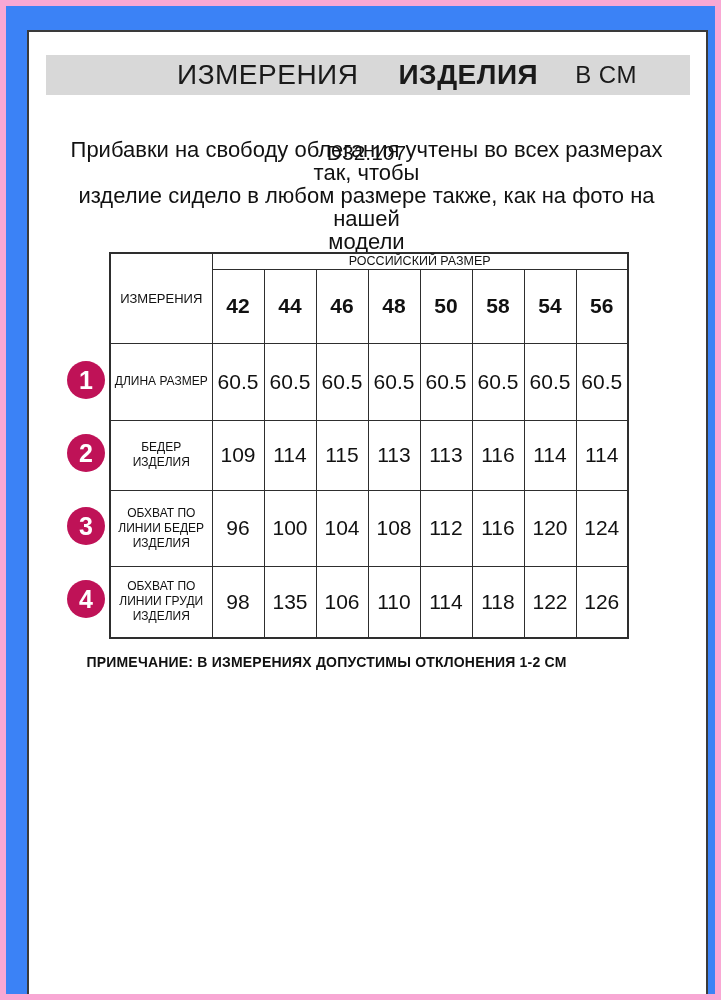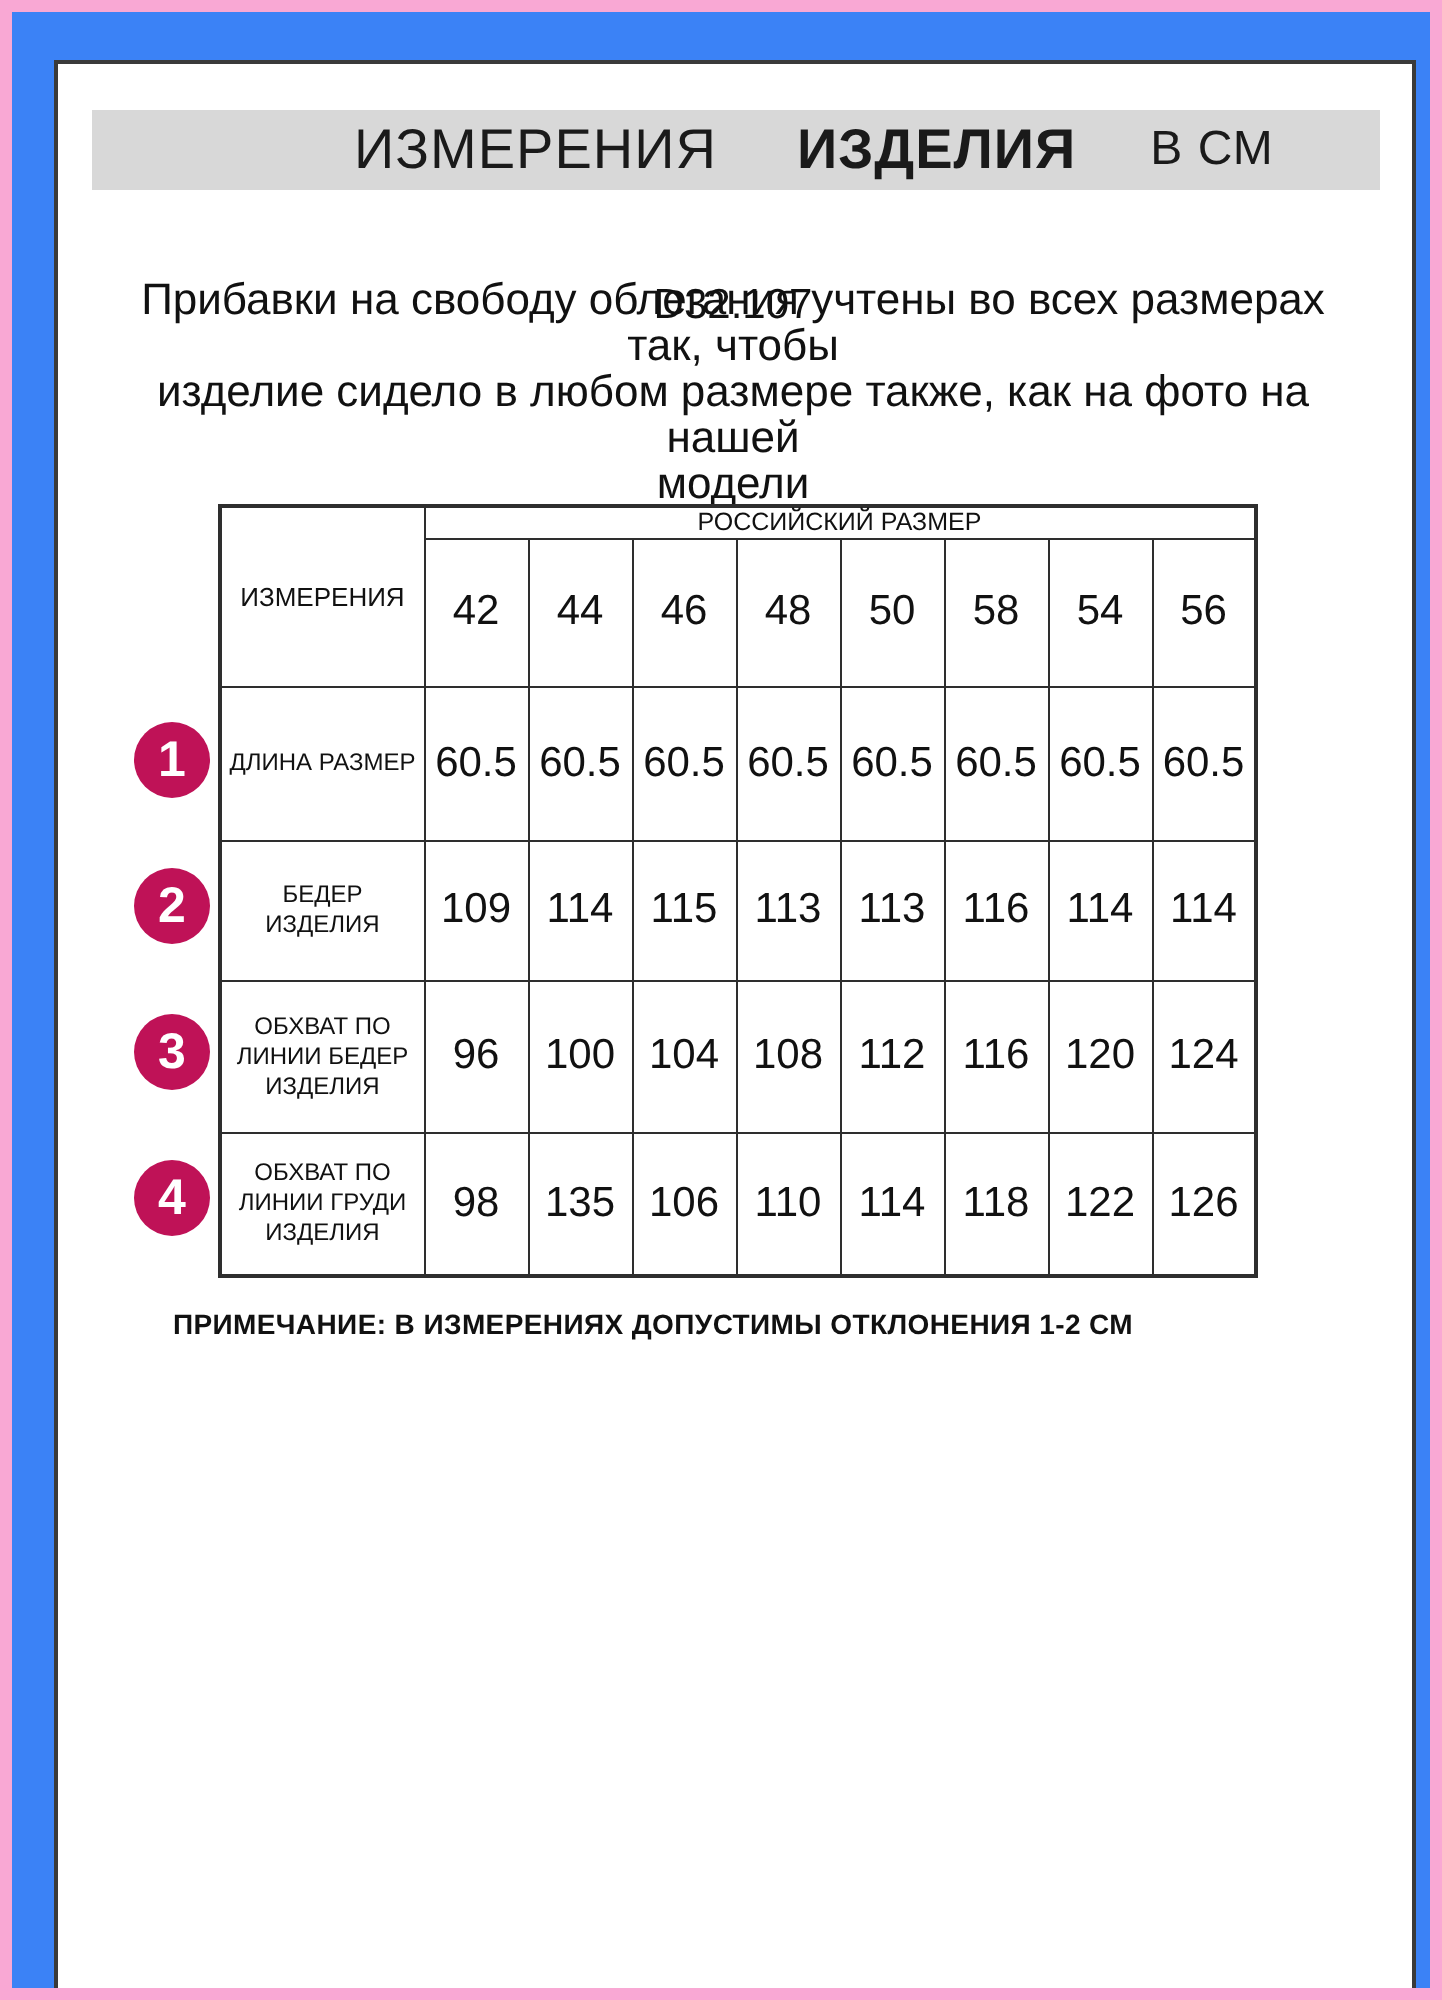--- a/index.html
+++ b/index.html
@@ -101,21 +101,21 @@
     font-size: 12.5px;
     font-weight: 400;
     line-height: 14px;
   }
   .corner-header {
     font-size: 13px;
     font-weight: 400;
   }
   .size-head {
     font-size: 21px;
-    font-weight: 400;
+    font-weight: 700;
   }
   .m-label {
     font-size: 12px;
     line-height: 15px;
     white-space: pre-line;
     padding: 2px 1px;
   }
   .m-value {
     font-size: 21px;
     font-weight: 400;

